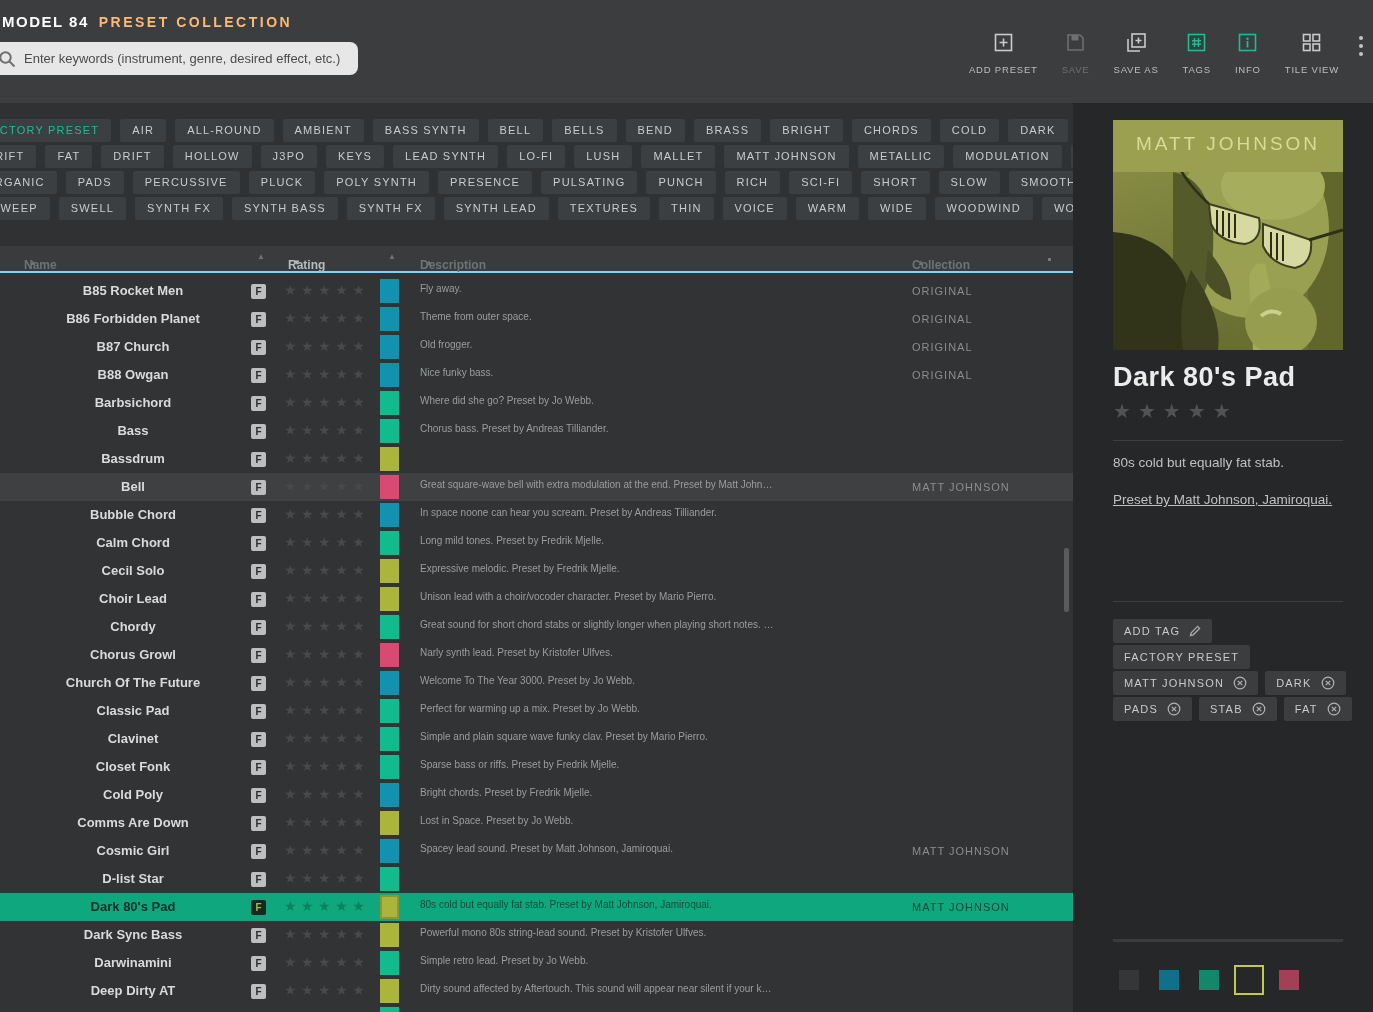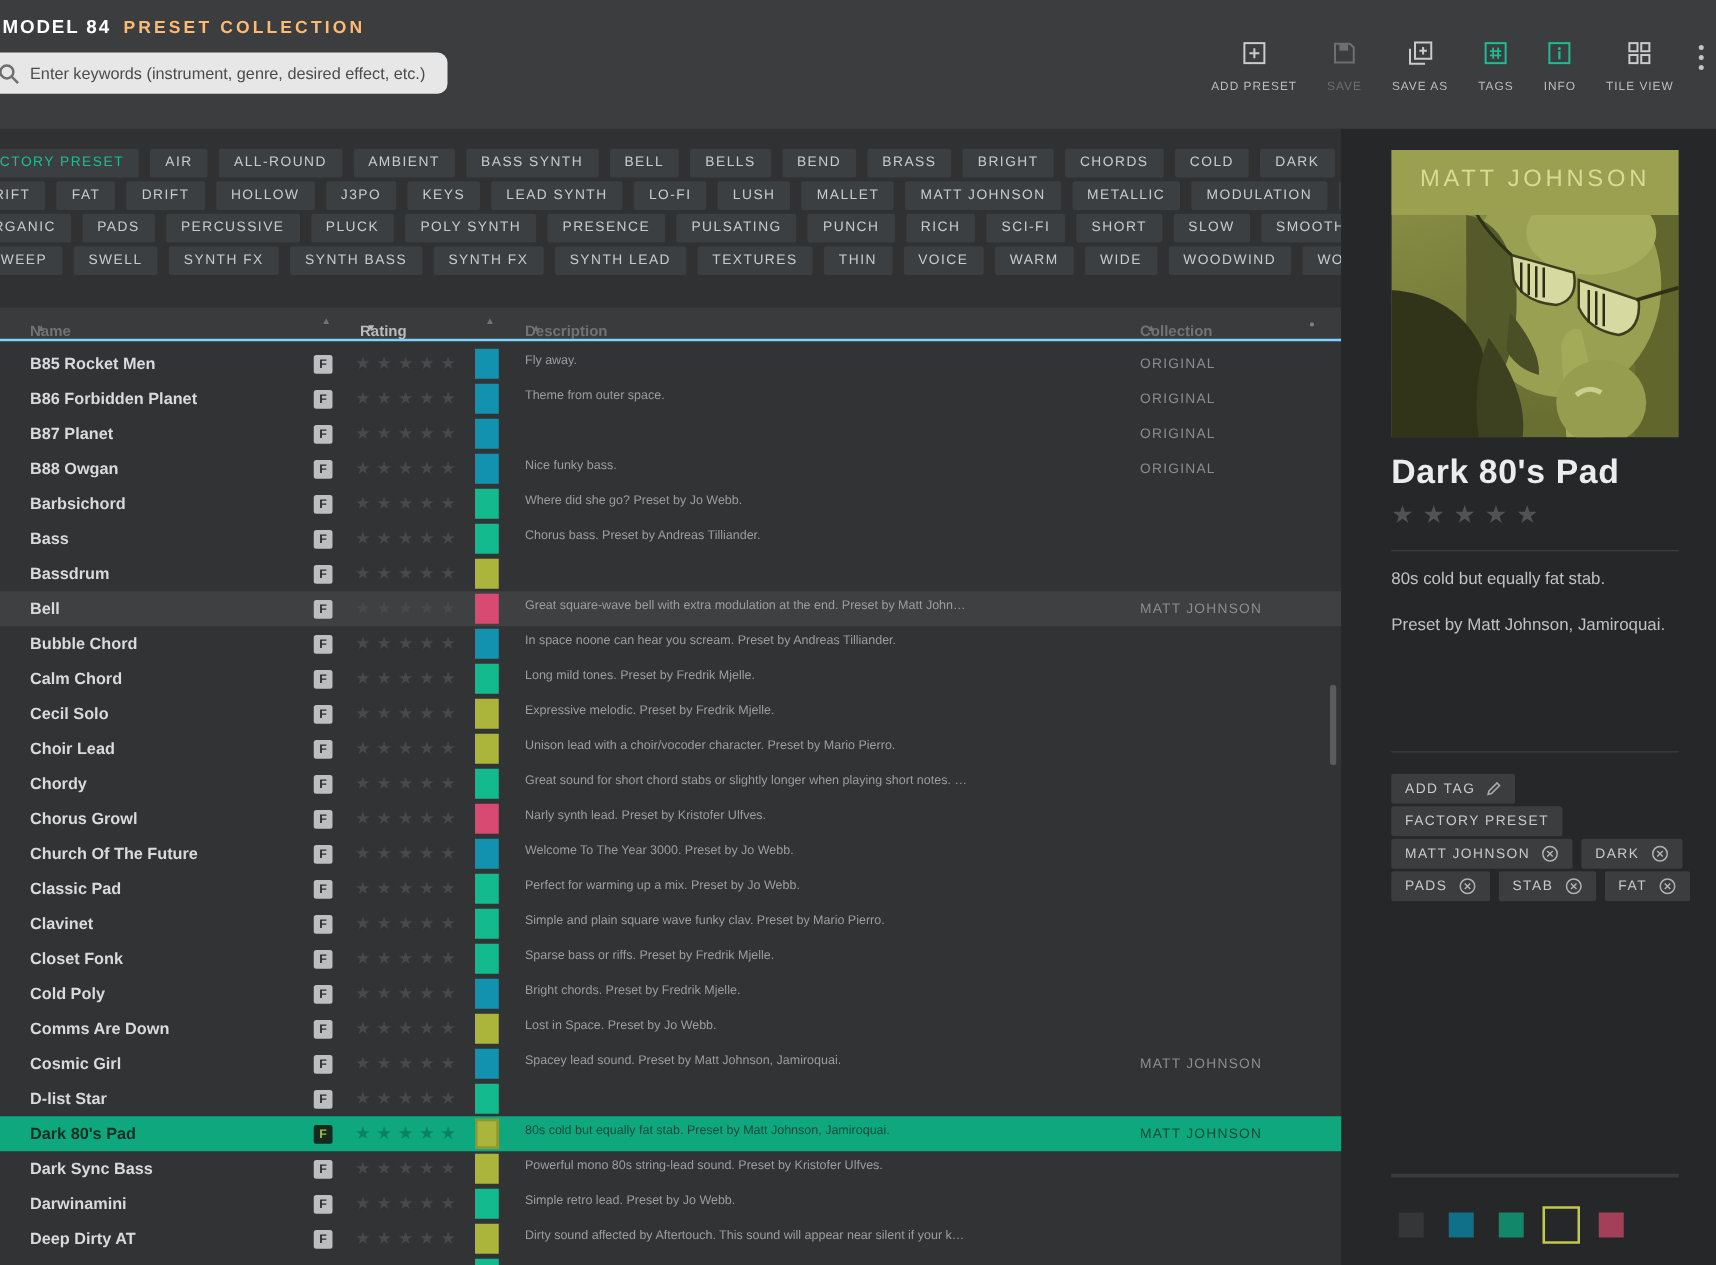--- a/index.html
+++ b/index.html
@@ -44,21 +44,21 @@
   .th-name { left:24px; }  .th-sort-f { left:252px; }
   .th-rating { left:288px; color:#b9bbbc; }
   .th-sort-color { left:383px; } .th-desc { left:420px; } .th-coll { left:912px; }
   .arrow { font-size:8px; vertical-align:2px; margin-left:5px; }
   .th-opts { position:absolute; left:1048px; top:12px; display:flex; gap:3px; cursor:pointer; }
   .th-opts .dot { width:3px; height:3px; border-radius:50%; background:#7b7d7e; }
 
   .tbody { padding-top:4px; }
   .row { position:relative; height:28px; cursor:pointer; }
   .row .name { position:absolute; left:24px; top:6px; width:218px; font-size:13px; font-weight:bold;
-               color:#d9dadb; white-space:nowrap; overflow:hidden; }
+               color:#d9dadb; white-space:nowrap; overflow:hidden;text-align:center; }
   .row .fbadge { position:absolute; left:251px; top:6.5px; width:15px; height:15px; background:#bdbebf;
                  border-radius:2px; color:#2b2b2b; font-size:10px; font-weight:bold; text-align:center;
                  line-height:15px; }
   .row .stars { position:absolute; left:284px; top:5px; font-size:14px; letter-spacing:4.5px; color:#47494a; }
   .row .sw { position:absolute; left:380px; top:2px; width:19px; height:24px; }
   .row .desc { position:absolute; left:420px; top:6px; width:482px; font-size:10px; color:#9b9d9e;
                white-space:nowrap; overflow:hidden; text-overflow:ellipsis; }
   .row .coll { position:absolute; left:912px; top:8px; font-size:11px; letter-spacing:1px; color:#8b8d8e; }
   .row.hover { background:#3e4041; }
   .row.selected { background:#0fa87e; }
@@ -79,21 +79,21 @@
   .photo { position:absolute; left:40px; top:17px; width:230px; height:230px; overflow:hidden; }
   .photo .artist { position:absolute; top:13px; left:0; width:230px; text-align:center; font-size:19px;
                    color:#d6db96; letter-spacing:3px; }
   .d-title { position:absolute; left:40px; top:259px; font-size:27px; font-weight:bold; color:#ececec;
              letter-spacing:0.5px; white-space:nowrap; }
   .d-stars { position:absolute; left:40px; top:296px; font-size:20px; letter-spacing:7px; color:#505253; cursor:pointer; }
   .divider { position:absolute; left:40px; width:230px; height:1px; background:#3c3e3f; }
   .dv1 { top:337px; } .dv2 { top:498px; }
   .dv3 { top:836px; height:3px; background:#393b3c; }
   .d-desc1 { position:absolute; left:40px; top:352px; font-size:13.5px; color:#bfc1c2; }
-  .d-desc2 { position:absolute; left:40px; top:389px; font-size:13.5px; color:#bfc1c2; }
+  .d-desc2 { position:absolute; left:40px; top:389px; font-size:13.5px; color:#bfc1c2;text-decoration:underline; }
   .d-tags { position:absolute; left:40px; top:516px; width:240px; display:flex; flex-wrap:wrap;
             gap:2px 7px; align-content:flex-start; }
   .s-chip { height:24px; display:flex; align-items:center; gap:9px; padding:0 11px; background:#3b3d3e;
             border-radius:2px; font-size:11px; letter-spacing:1.2px; color:#c8cacb; cursor:pointer; }
   .swatch-row { position:absolute; left:46px; top:860px; width:240px; height:34px; display:flex;
                 align-items:center; gap:20px; }
   .c-sw { width:20px; height:20px; flex:0 0 auto; cursor:pointer; }
   .c-sel { border:2px solid #c3c94a; padding:3px; width:30px; height:30px; margin:0 -5px; }
   .c-sel .c-sw { width:100%; height:100%; }
 
@@ -272,24 +272,25 @@
   <div class="row">
     <span class="name">B86 Forbidden Planet</span>
     <span class="fbadge">F</span>
     <span class="stars">★★★★★</span>
     <span class="sw sw-blue"></span>
     <span class="desc">Theme from outer space.</span>
     <span class="coll">ORIGINAL</span>
   </div>
 
   <div class="row">
-    <span class="name">B87 Planet</span>
-    <span class="fbadge">F</span>
-    <span class="stars">★★★★★</span>
-    <span class="sw sw-blue"></span>
+    <span class="name">B87 Church</span>
+    <span class="fbadge">F</span>
+    <span class="stars">★★★★★</span>
+    <span class="sw sw-blue"></span>
+    <span class="desc">Old frogger.</span>
     <span class="coll">ORIGINAL</span>
   </div>
 
   <div class="row">
     <span class="name">B88 Owgan</span>
     <span class="fbadge">F</span>
     <span class="stars">★★★★★</span>
     <span class="sw sw-blue"></span>
     <span class="desc">Nice funky bass.</span>
     <span class="coll">ORIGINAL</span>

